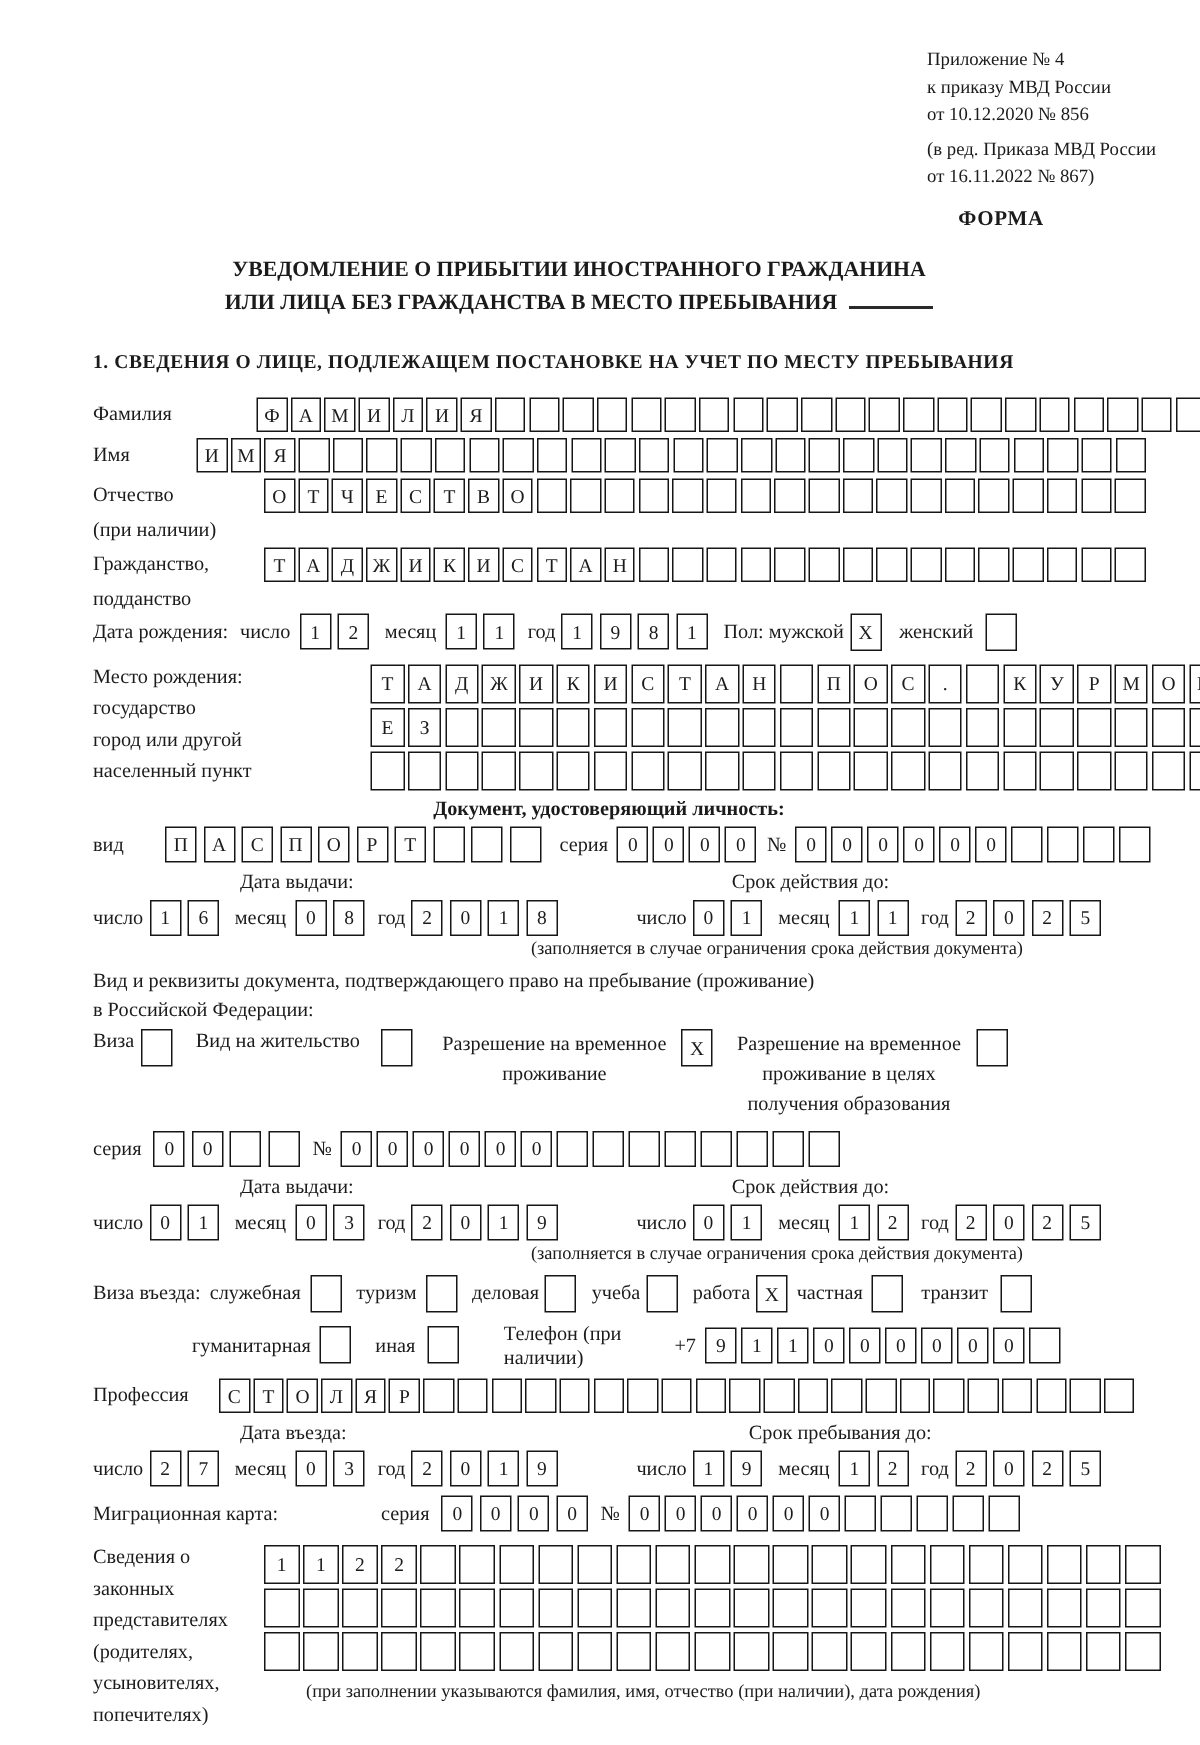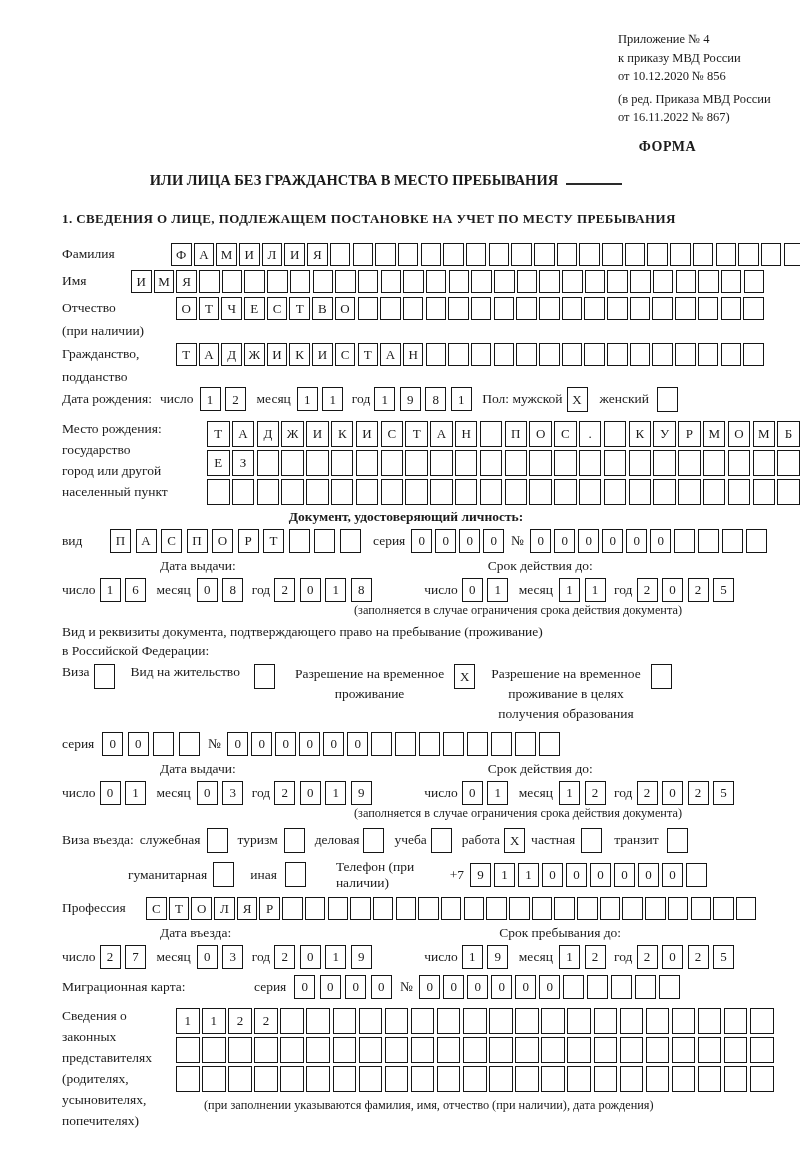--- a/index.html
+++ b/index.html
@@ -61,20 +61,21 @@
   <div class="annex">
     <div>Приложение № 4</div>
     <div>к приказу МВД России</div>
     <div>от 10.12.2020 № 856</div>
     <div class="ed">(в ред. Приказа МВД России</div>
     <div>от 16.11.2022 № 867)</div>
   </div>
   <div class="forma">ФОРМА</div>
 
   <div class="title">
+    <div>УВЕДОМЛЕНИЕ О ПРИБЫТИИ ИНОСТРАННОГО ГРАЖДАНИНА</div>
     <div><span>ИЛИ ЛИЦА БЕЗ ГРАЖДАНСТВА В МЕСТО ПРЕБЫВАНИЯ</span><span class="blank-line"></span></div>
   </div>
 
   <div class="sheading">1. СВЕДЕНИЯ О ЛИЦЕ, ПОДЛЕЖАЩЕМ ПОСТАНОВКЕ НА УЧЕТ ПО МЕСТУ ПРЕБЫВАНИЯ</div>
 
   <div class="frow" style="margin-top:16px;gap:40px;">
     <span class="flabel w69">Фамилия</span>
     <div class="cells">
         <span class="cell">Ф</span>
         <span class="cell">А</span>
@@ -229,21 +230,21 @@
     <span class="ml6 mr4">Пол: мужской</span>
     <div class="cells chk">
         <span class="cell">X</span>
       </div>
     <span class="ml12 mr8">женский</span>
     <div class="cells chk">
         <span class="cell"></span>
       </div>
   </div>
 
-  <div class="brow" style="margin-top:6px;">
+  <div class="brow" style="margin-top:6px;gap:40px;">
     <div class="flabel w145">
       <div class="mline">Место рождения:</div>
       <div class="mline">государство</div>
       <div class="mline">город или другой</div>
       <div class="mline">населенный пункт</div>
     </div>
     <div>
       <div class="cells mt3">
           <span class="cell cell-lg">Т</span>
           <span class="cell cell-lg">А</span>

